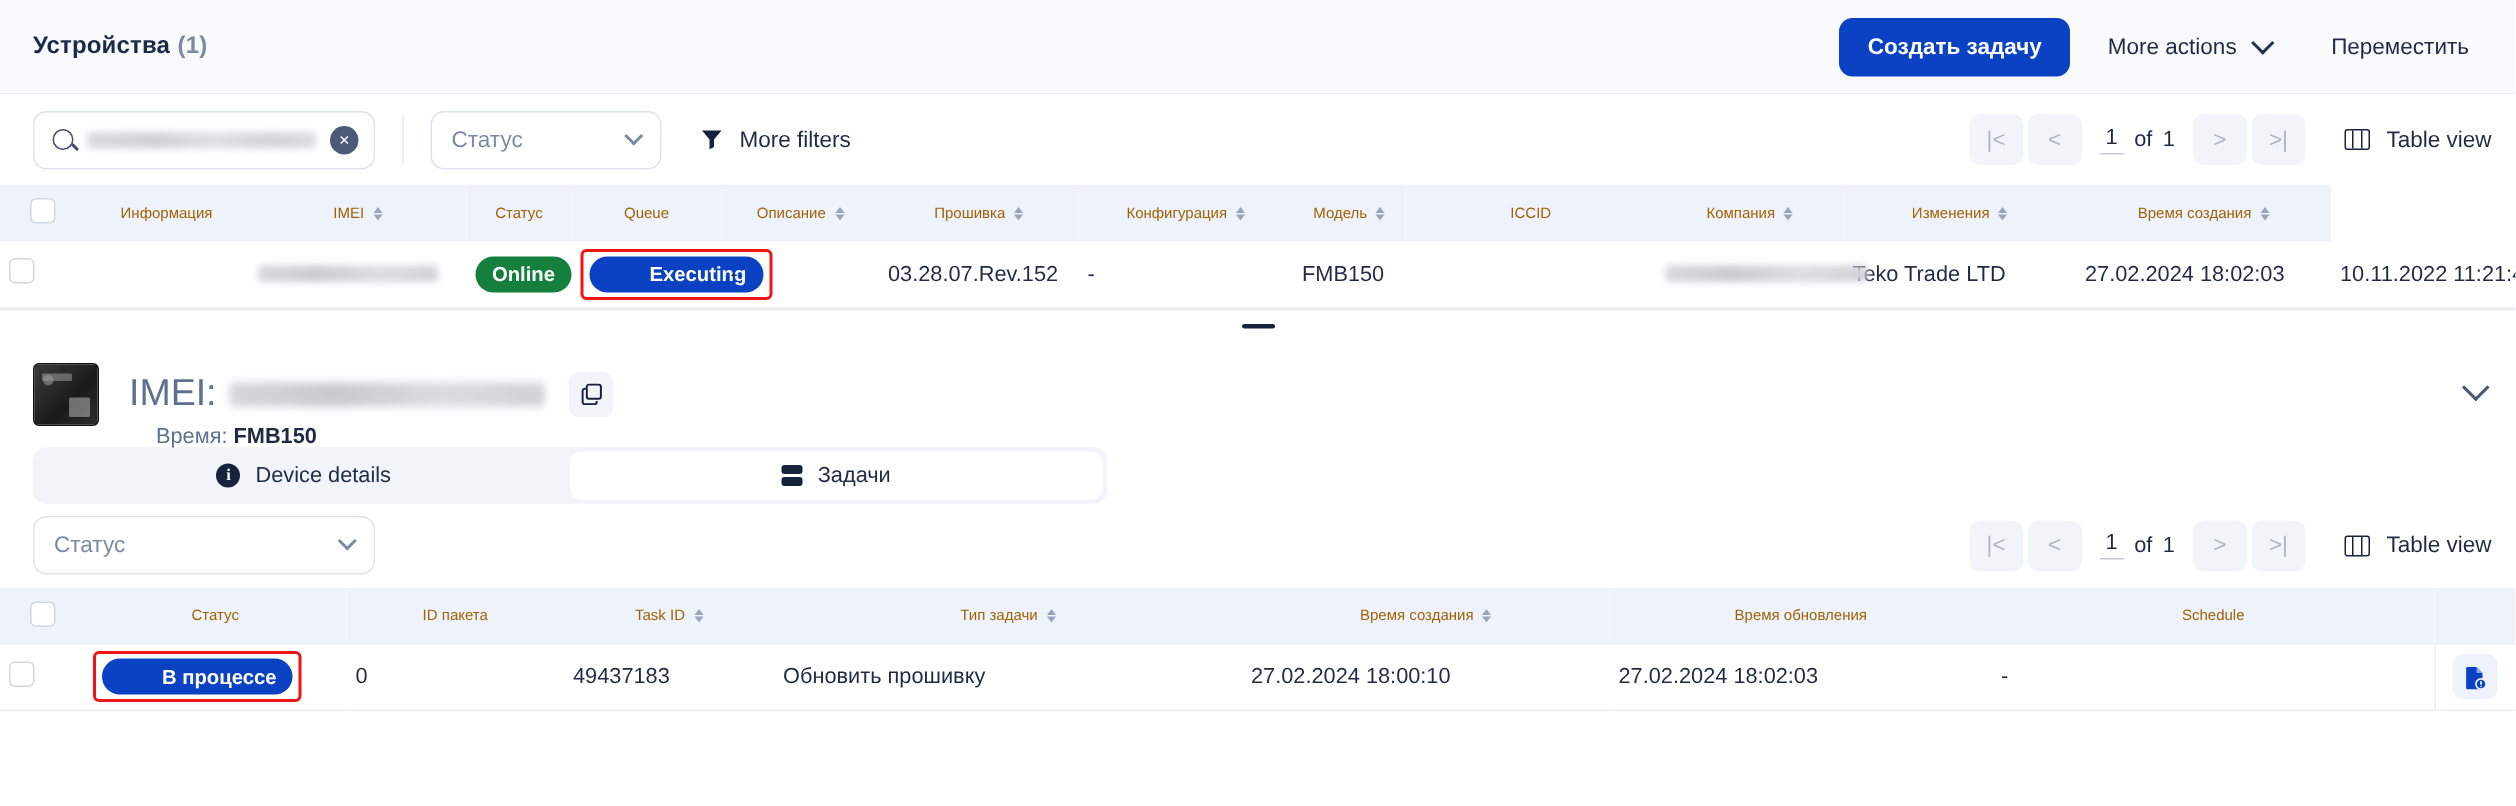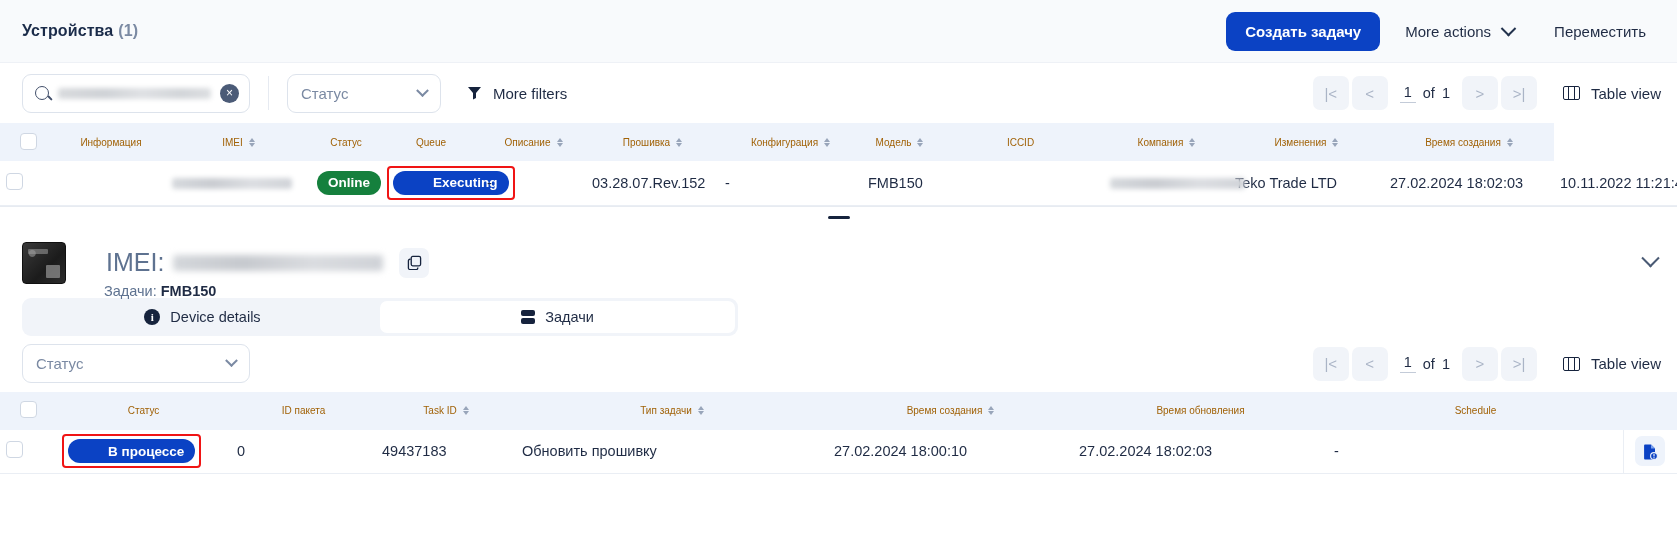--- a/index.html
+++ b/index.html
@@ -113,21 +113,21 @@
 
   .badge { display: inline-flex; align-items: center; justify-content: center; border-radius: 13px; color: #fff; font-size: 13.5px; font-weight: 700; height: 24px; padding: 0 11px; }
   .badge.green { background: #15803d; }
   .badge.blue { background: #0b42c4; padding-left: 40px; }
   .annot { display: inline-block; border: 2.5px solid #f01414; border-radius: 4px; padding: 3px 4px; }
   .redacted-cell { display: inline-block; height: 11px; width: 120px; background: linear-gradient(90deg,#d6d9dd,#c9ccd1,#dcdee2,#d0d3d8); filter: blur(2.6px); border-radius: 3px; vertical-align: middle; }
 
   
   .splitter { height: 22px; background: #fff; display: flex; align-items: center; justify-content: center; border-top: 1px solid #e7ebf1; }
   .grip { width: 22px; height: 3px; background: #16233d; border-radius: 2px; cursor: row-resize; }
-  .detail-head { display: flex; align-items: center; padding: 6px 9px 0 22px; height: 64px; gap: 20px; }
+  .detail-head { display: flex; align-items: center; padding: 6px 9px 0 22px; height: 64px; }
   .thumb {
     width: 44px; height: 42px; border-radius: 4px; flex: 0 0 auto;
     background:
       radial-gradient(circle at 22% 26%, #6d6d6d 0 3px, transparent 4px),
       linear-gradient(135deg,#3a3a3a,#1b1b1b 60%,#2c2c2c);
     position: relative; overflow: hidden; border: 1px solid #101010;
   }
   .thumb::after { content:""; position: absolute; right: 5px; bottom: 5px; width: 14px; height: 13px; background: #8d8d8d; opacity: .75; border-radius: 1px; }
   .thumb::before { content:""; position: absolute; left: 5px; top: 6px; width: 20px; height: 5px; background: #9c9c9c; opacity: .55; border-radius: 1px; }
   .imei-line { margin-left: 20px; display: flex; align-items: center; }
@@ -335,21 +335,21 @@
             <rect x="4.5" y="1.5" width="10" height="10" rx="1.6" fill="none" stroke="#16233d" stroke-width="1.4"></rect>
             <path d="M11.5 13.2v.7a1.6 1.6 0 0 1-1.6 1.6H3.1A1.6 1.6 0 0 1 1.5 13.9V6.1a1.6 1.6 0 0 1 1.6-1.6h.7" fill="none" stroke="#16233d" stroke-width="1.4"></path>
           </svg>
       </span>
     </div>
     <div class="collapse-btn">
       <span class="chev-lg"></span>
     </div>
   </div>
   <div class="model-line">
-    <span>Задачи:</span><b>FMB150</b>
+    <span>Время:</span><b>FMB150</b>
   </div>
 
   <div class="tabs">
     <div class="tab">
       <span class="i-ico">i</span>
       <span>Device details</span>
     </div>
     <div class="tab active">
       <span class="task-ico">
           <i></i>

